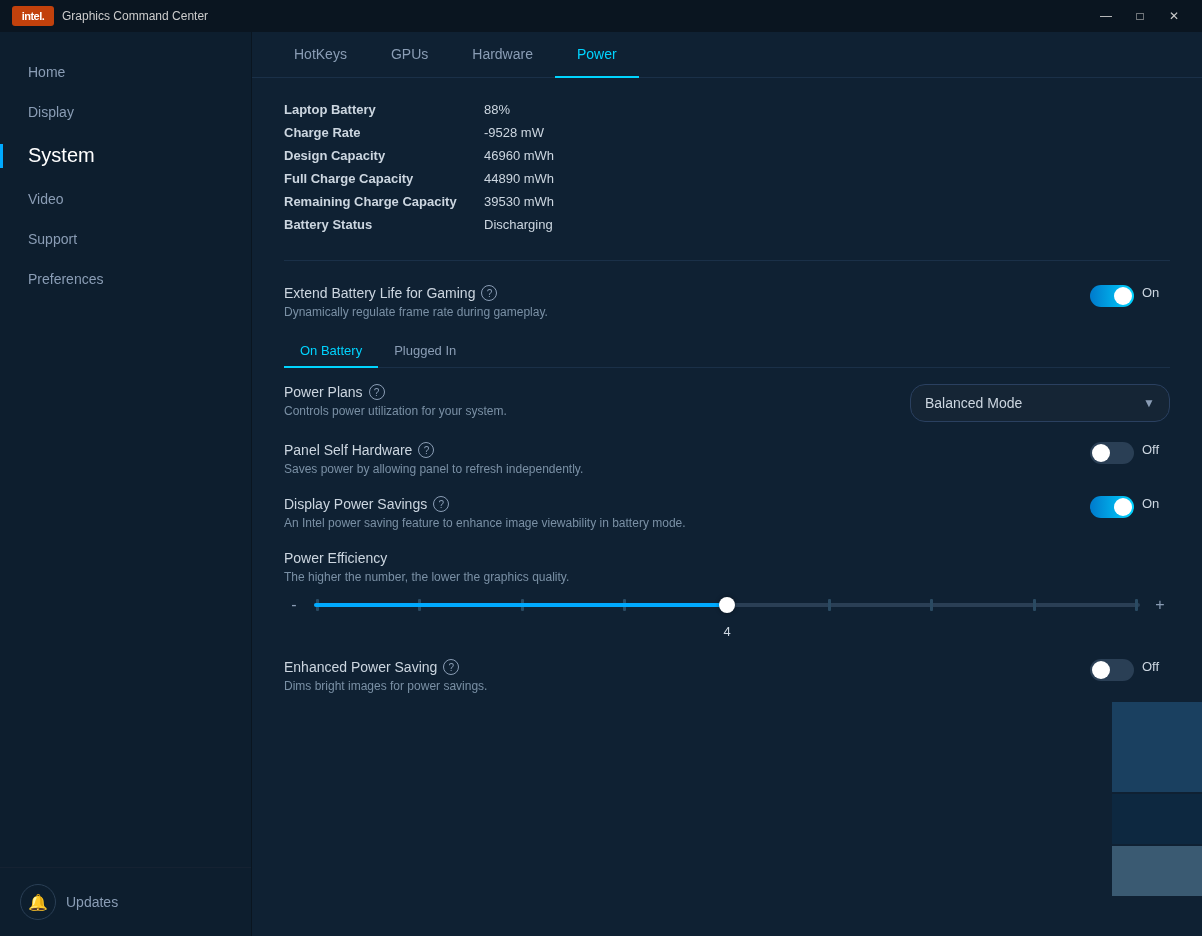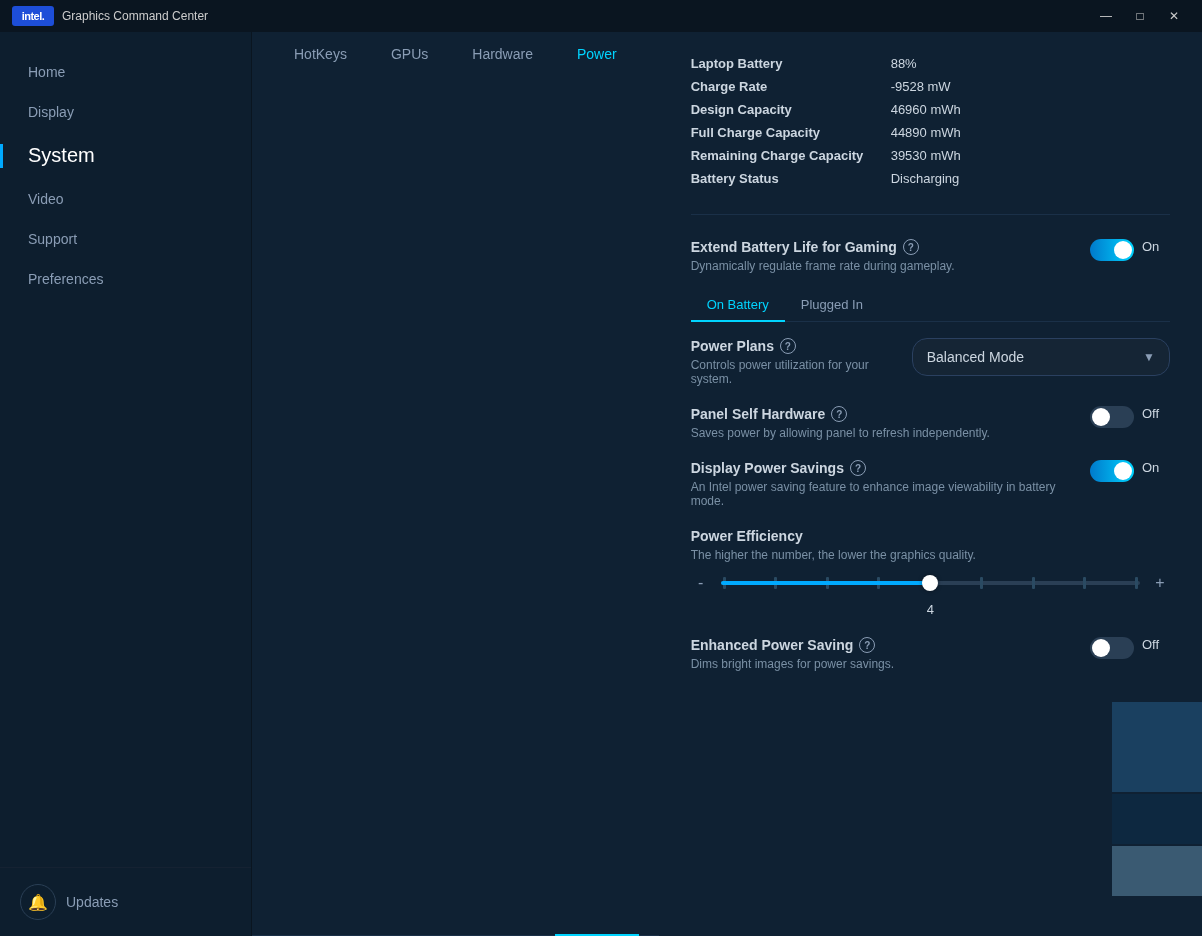--- a/index.html
+++ b/index.html
@@ -23,21 +23,21 @@
     }
     .titlebar-brand {
       display: flex;
       align-items: center;
       gap: 8px;
       flex: 1;
     }
     .intel-logo {
       width: 42px;
       height: 20px;
-      background: #1d4ed8;
+      background: #c2410c;
       border-radius: 3px;
       display: flex;
       align-items: center;
       justify-content: center;
       font-size: 11px;
       font-weight: 700;
       color: white;
       letter-spacing: -0.5px;
     }
     .titlebar-title {
@@ -120,21 +120,21 @@
       align-items: center;
       justify-content: center;
       font-size: 16px;
     }
 
     
     .content {
       flex: 1;
       background: #0f2133;
       display: flex;
-      flex-direction: row;
+      flex-direction: column;
       overflow: hidden;
     }
 
     
     .top-tabs {
       display: flex;
       border-bottom: 1px solid #1a3048;
       padding: 0 20px;
       background: #0f2133;
     }
@@ -191,21 +191,21 @@
     .section:last-child { border-bottom: none; }
 
     
     .setting-row {
       display: flex;
       align-items: flex-start;
       justify-content: space-between;
     }
     .setting-label {
       font-size: 14px;
-      font-weight: 700;
+      font-weight: 400;
       color: #ccd6e0;
       display: flex;
       align-items: center;
       gap: 6px;
     }
     .setting-desc {
       font-size: 12px;
       color: #7a90a5;
       margin-top: 4px;
     }

